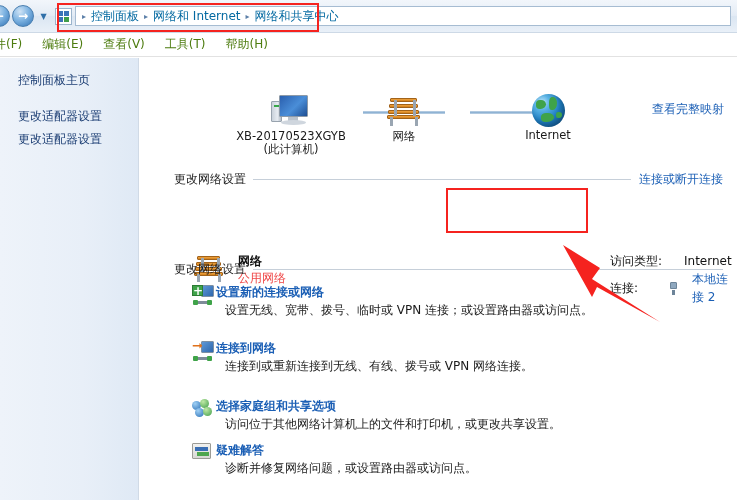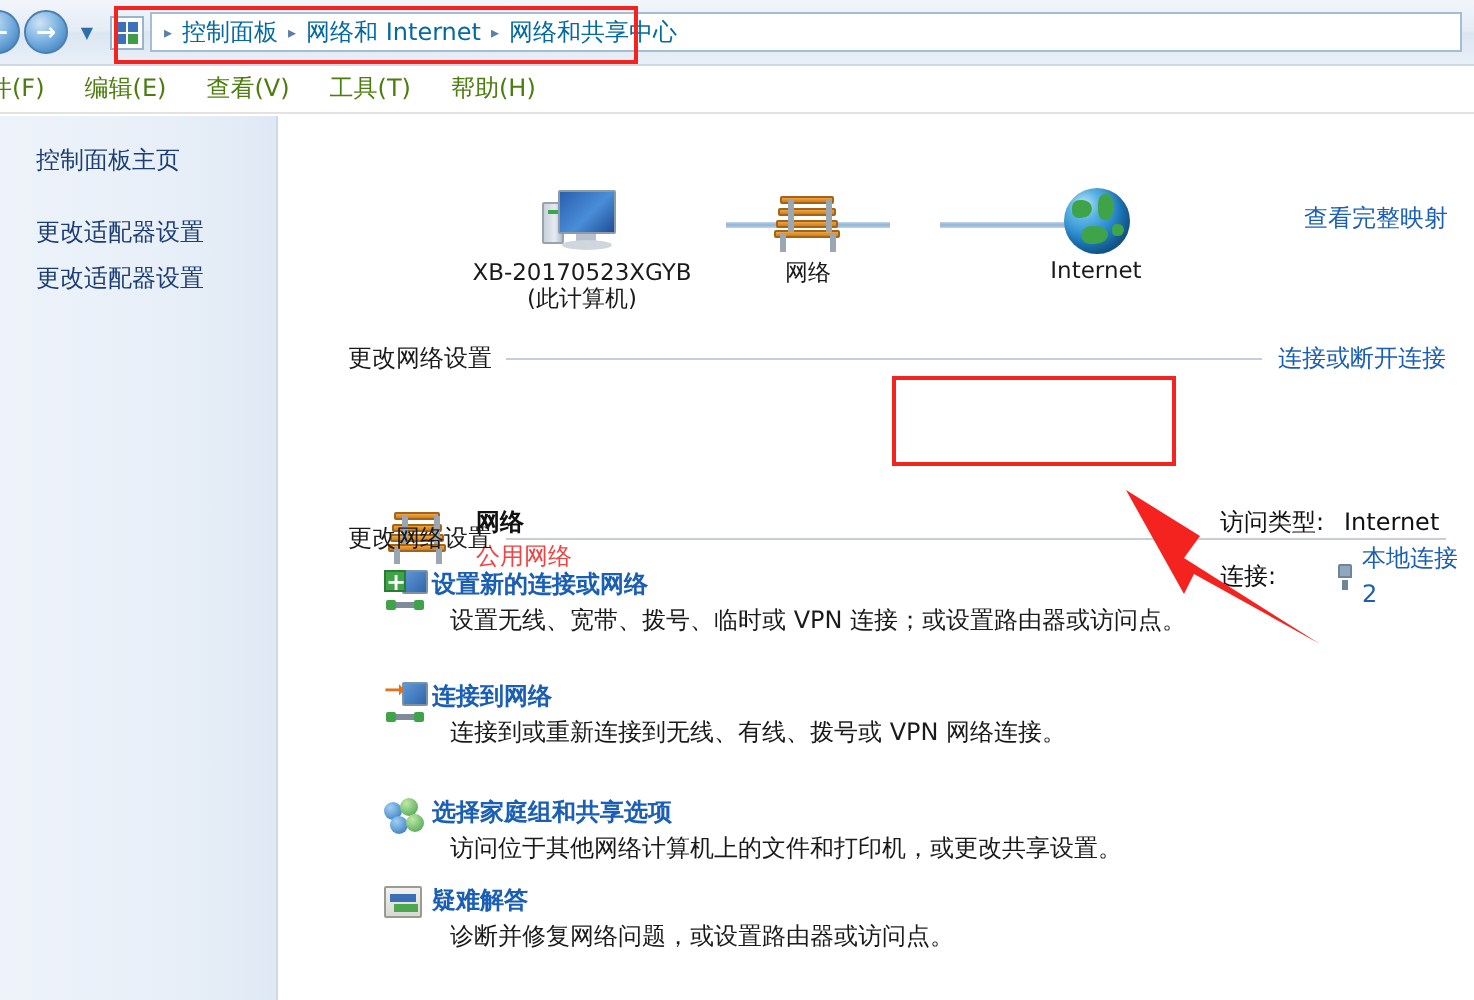--- a/index.html
+++ b/index.html
@@ -153,21 +153,21 @@
   .sec-head .rule { flex: 1; height: 1px; background: #c6cfd9; }
   .sec-head .rlink { padding-left: 8px; color: #1b5fb5; white-space: nowrap; font-size: 12px; }
 
   
   .actnet { position: absolute; left: 34px; top: 195px; display: flex; align-items: flex-start; }
   .actnet .meta { margin-left: 12px; }
   .actnet .n1 { font-size: 12px; color: #111; font-weight: bold; line-height: 17px; }
   .actnet .n2 { font-size: 12px; color: #ef4444; line-height: 17px; }
 
   .infobox { position: absolute; left: 452px; top: 194px; font-size: 12px; color: #111; }
-  .inforow { display: flex; align-items: center; line-height: 18px; }
+  .inforow { display: flex; align-items: center; line-height: 18px; gap: 12px; }
   .inforow .k { width: 62px; color: #111; }
   .inforow .v { color: #111; }
   .inforow .v.link { color: #1b5fb5; }
   .plugico {
     display: inline-block; width: 9px; height: 13px; margin-right: 4px; position: relative; vertical-align: -2px;
   }
   .plugico .body { position:absolute; left:1px; top:0; width:7px; height:7px; background:#8fa8bf; border:1px solid #6d8499; border-radius:1px 1px 0 0;}
   .plugico .pin  { position:absolute; left:3px; top:8px; width:3px; height:5px; background:#6d8499;}
 
   .hl-info {

